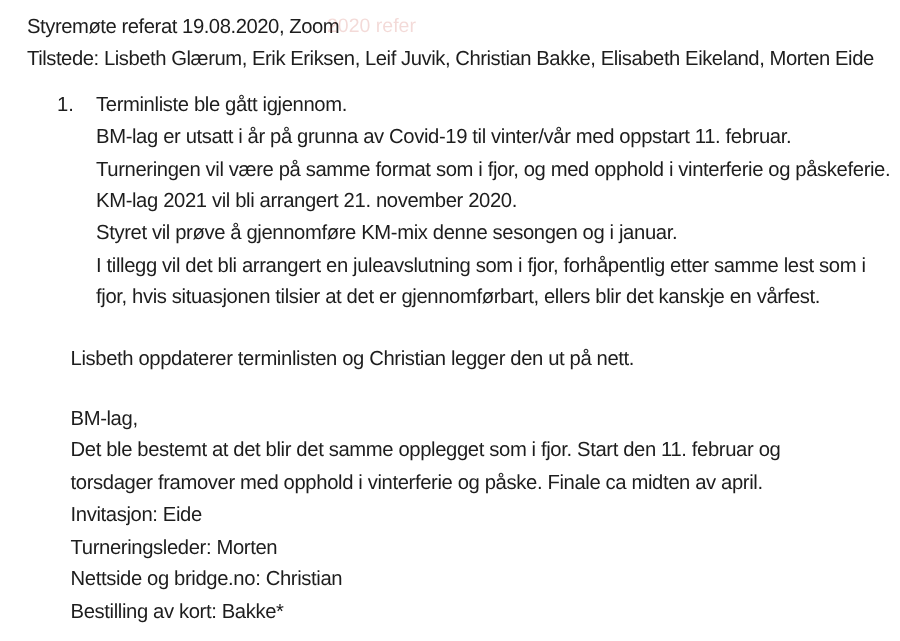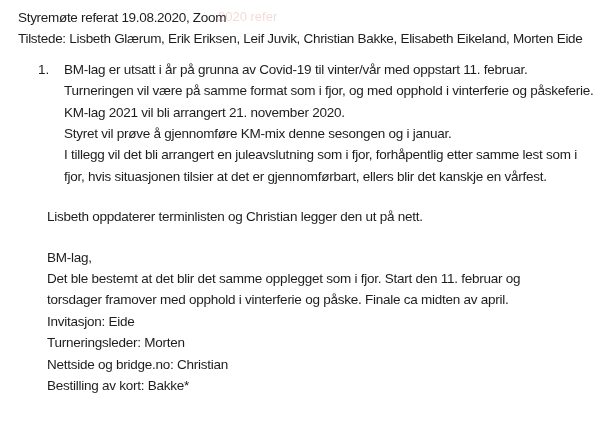--- a/index.html
+++ b/index.html
@@ -55,20 +55,21 @@
   <div class="header-block">
     <div class="line">Styremøte referat 19.08.2020, Zoom</div>
     <div class="line">Tilstede: Lisbeth Glærum, Erik Eriksen, Leif Juvik, Christian Bakke, Elisabeth Eikeland, Morten Eide</div>
   </div>
 
   <div class="spacer-before-list"></div>
 
   <div class="numbered-item">
     <div class="num-col">1.</div>
     <div class="item-body">
+        <div class="line">Terminliste ble gått igjennom.</div>
         <div class="line">BM-lag er utsatt i år på grunna av Covid-19 til vinter/vår med oppstart 11. februar.</div>
         <div class="line">Turneringen vil være på samme format som i fjor, og med opphold i vinterferie og påskeferie.</div>
         <div class="line">KM-lag 2021 vil bli arrangert 21. november 2020.</div>
         <div class="line">Styret vil prøve å gjennomføre KM-mix denne sesongen og i januar.</div>
         <div class="line">I tillegg vil det bli arrangert en juleavslutning som i fjor, forhåpentlig etter samme lest som i</div>
         <div class="line">fjor, hvis situasjonen tilsier at det er gjennomførbart, ellers blir det kanskje en vårfest.</div>
       </div>
   </div>
 
   <div class="para-gap"></div>

